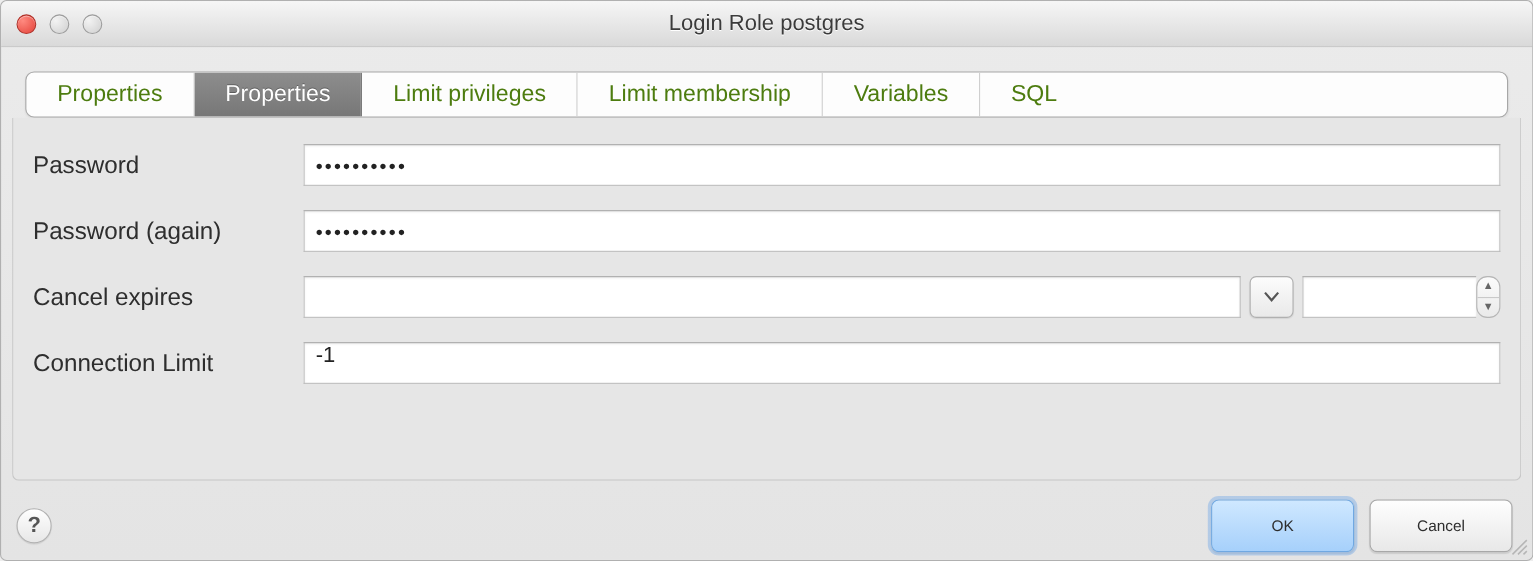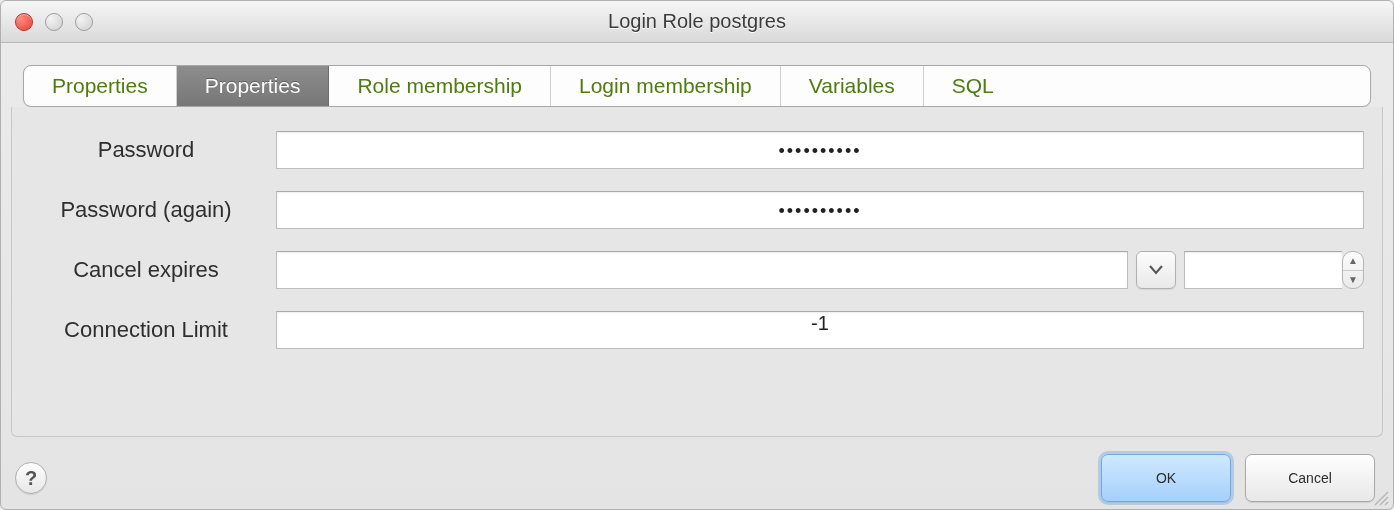--- a/index.html
+++ b/index.html
@@ -93,21 +93,20 @@
     flex: 1 1 auto;
   }
   .groupinner {
     padding: 24px 18px 10px 18px;
   }
   .row {
     display: flex;
     align-items: center;
     margin-bottom: 22px;
     gap: 14px;
-    text-align: center;
   }
   .lbl {
     width: 232px;
     font-size: 22px;
     color: #2e2e2e;
   }
   .textfield {
     flex: 1 1 auto;
     height: 38px;
     border: 1px solid #bdbdbd;
@@ -220,24 +219,24 @@
 
   <div class="tabpad">
     <div class="tabs">
       <div class="tab">
           <span>Properties</span>
         </div>
       <div class="tab active">
           <span>Properties</span>
         </div>
       <div class="tab">
-          <span>Role membership</span>
-        </div>
-      <div class="tab">
-          <span>Login membership</span>
+          <span>Limit privileges</span>
+        </div>
+      <div class="tab">
+          <span>Limit membership</span>
         </div>
       <div class="tab">
           <span>Variables</span>
         </div>
       <div class="tab">
           <span>SQL</span>
         </div>
     </div>
   </div>
 

